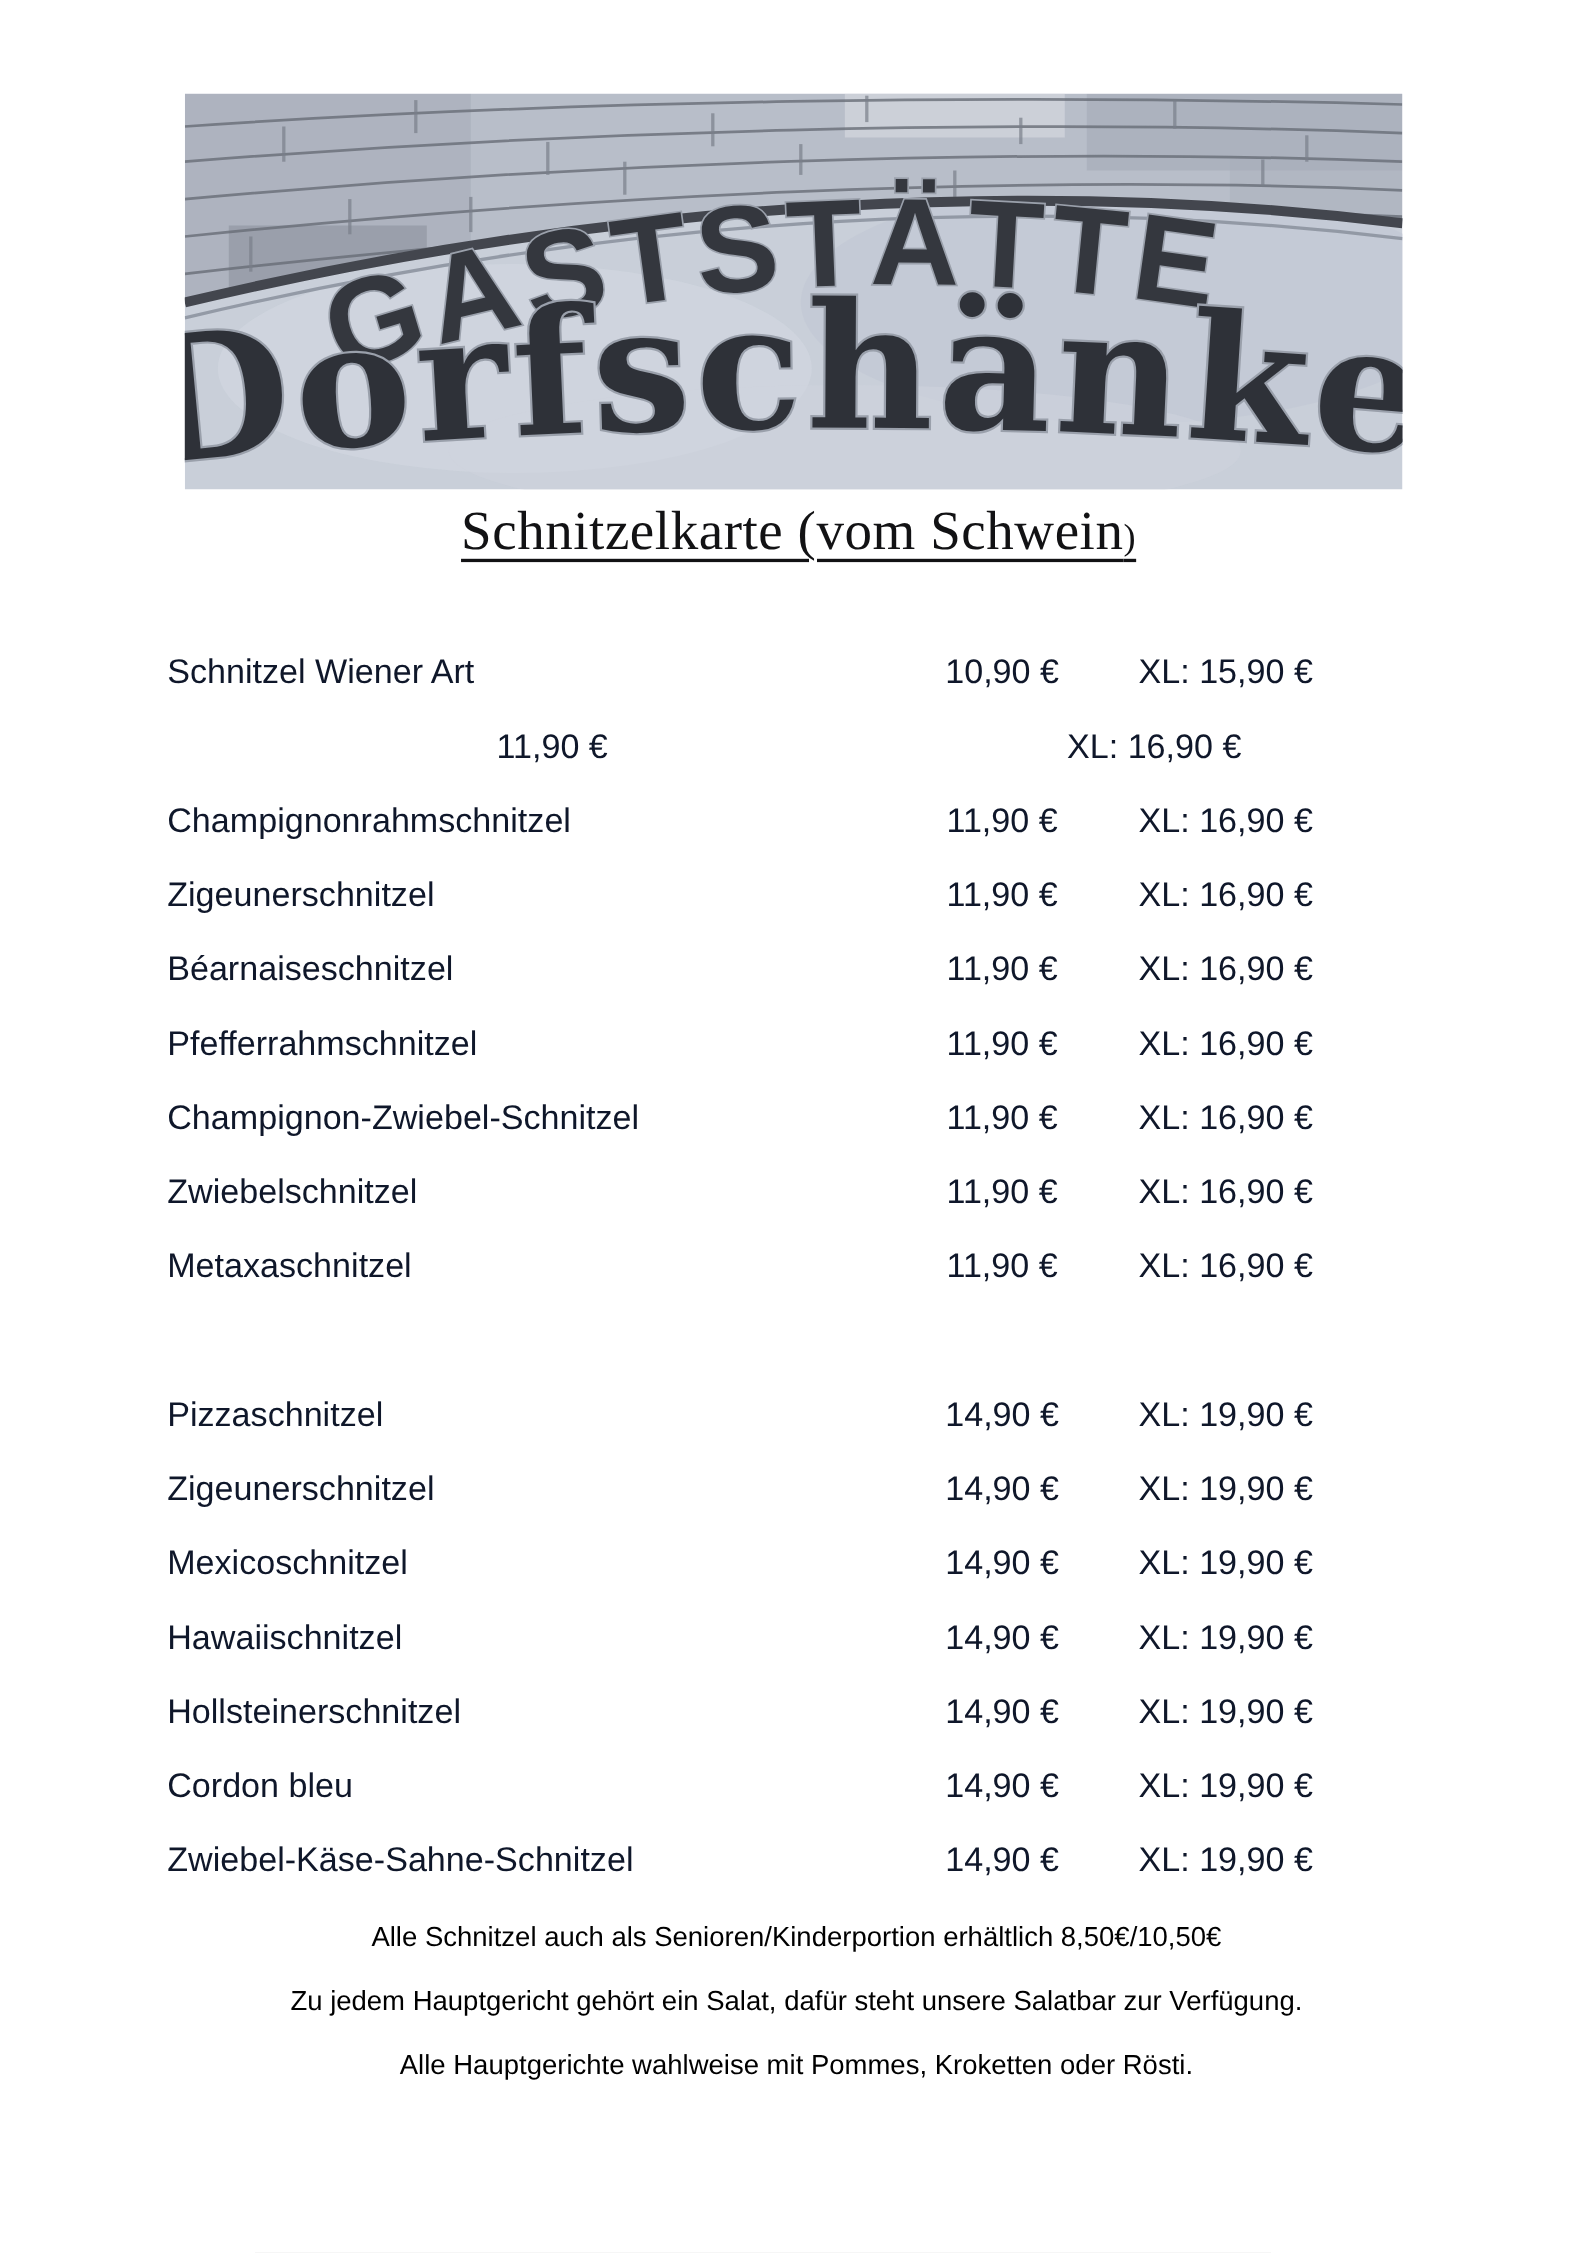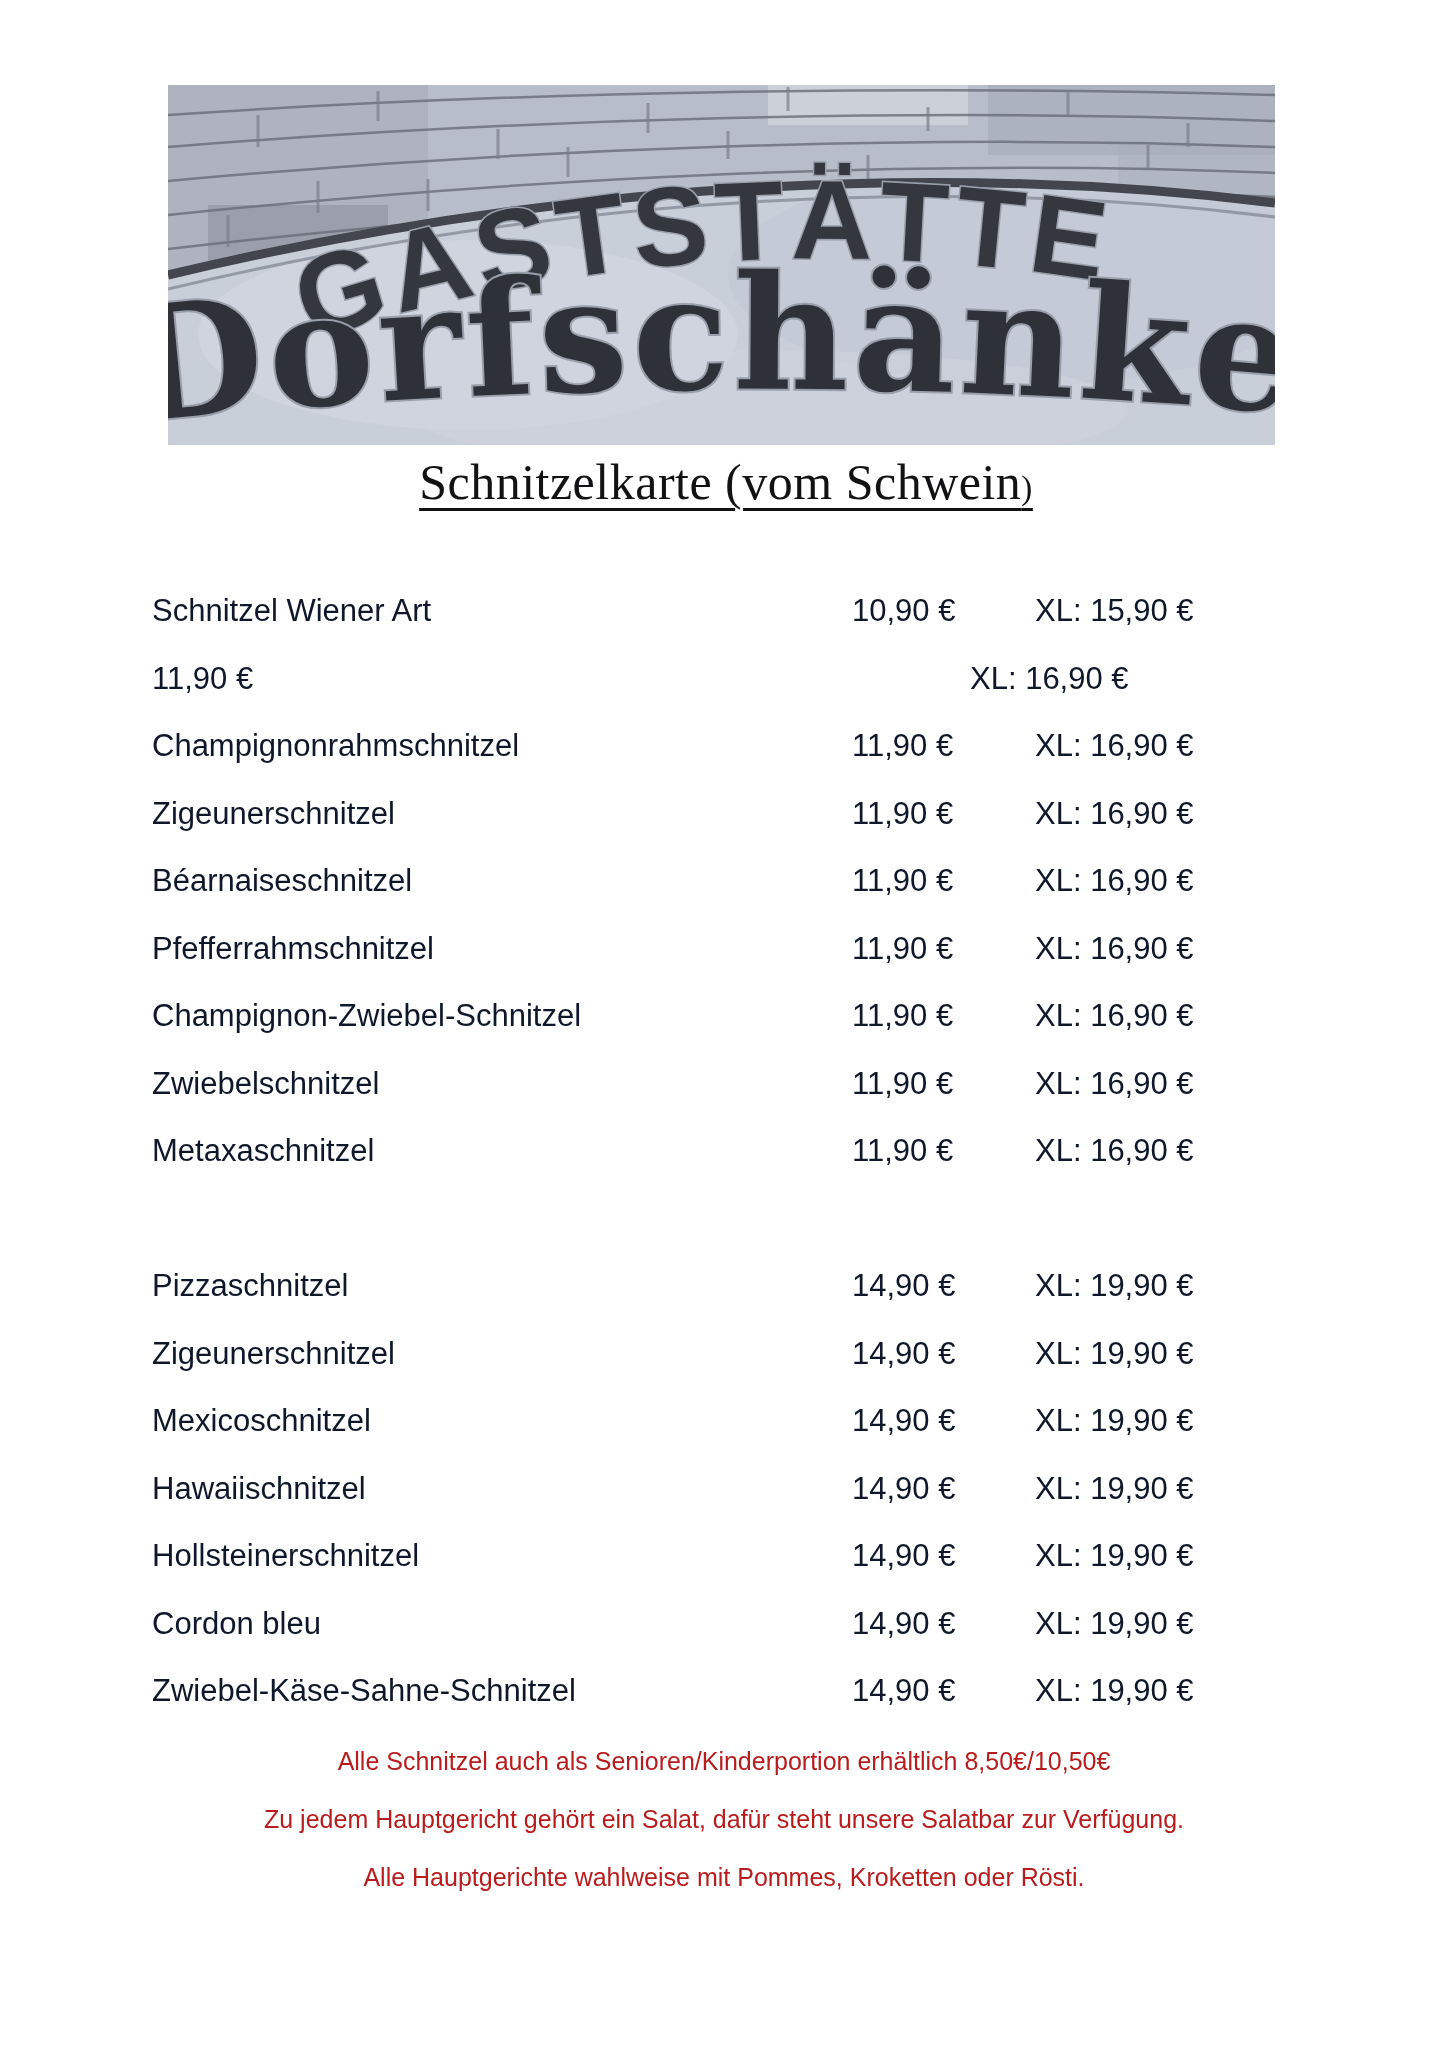--- a/index.html
+++ b/index.html
@@ -32,26 +32,26 @@
   .menu{
     position:absolute;left:152px;top:577px;width:1098px;
   }
   .menu .row{
     display:grid;
     grid-template-columns:1fr 118px 65px 215px;
     height:67.5px;line-height:67.5px;
     font-size:31px;color:#0f172a;
     white-space:nowrap;
   }
-  .menu .row .price{text-align:left;}
+  .menu .row .price{text-align:center;}
   .menu .row .xl{text-align:left;}
   .menu .group-spacer{height:67.5px;}
   .footer{
     position:absolute;left:0;top:1732px;width:100%;
-    text-align:center;font-size:25px;color:#b91c1c;
+    text-align:center;font-size:25px;color:#000000;
   }
   .footer .line{height:58px;line-height:58px;white-space:nowrap;}
 </style>
 </head>
 <body>
 
 <div class="page">
 
   <div class="logo-photo">
     <svg viewBox="0 0 1107 360" preserveAspectRatio="none">

